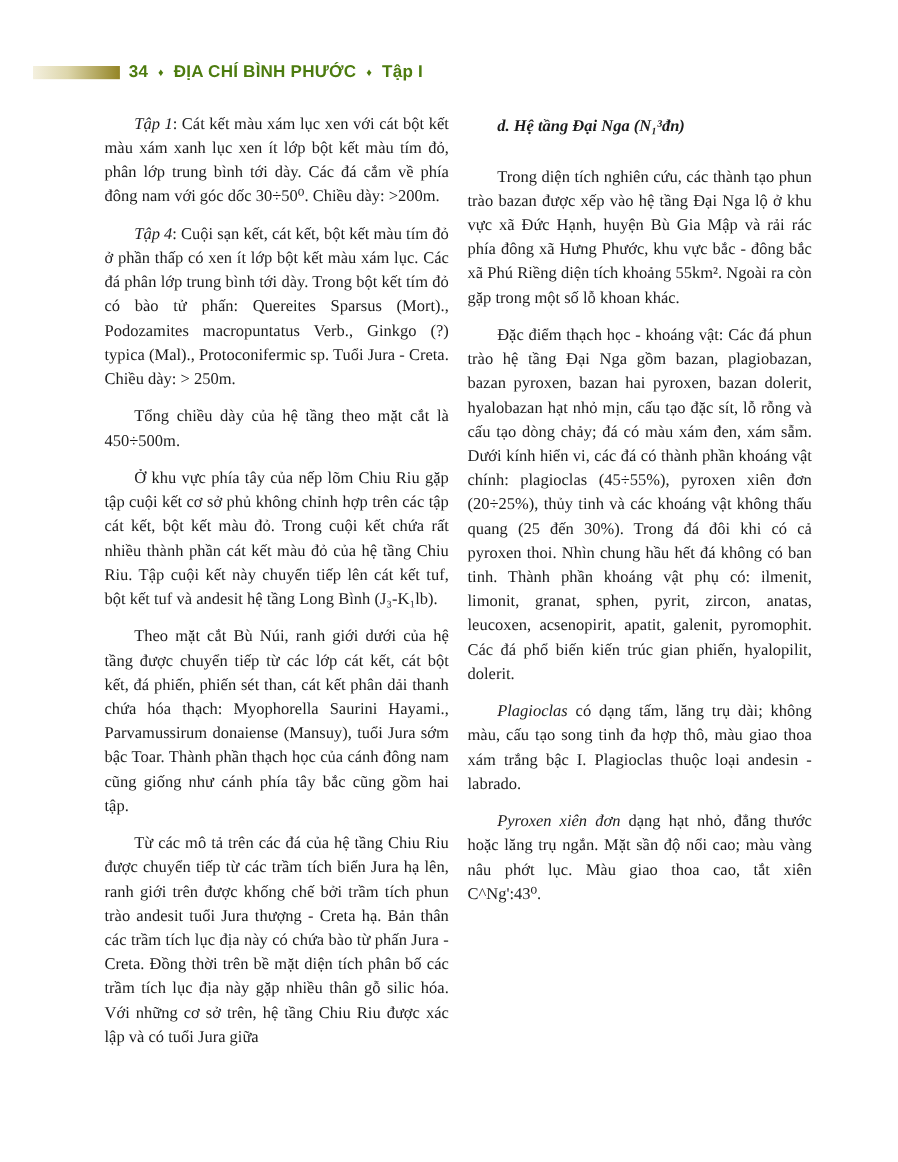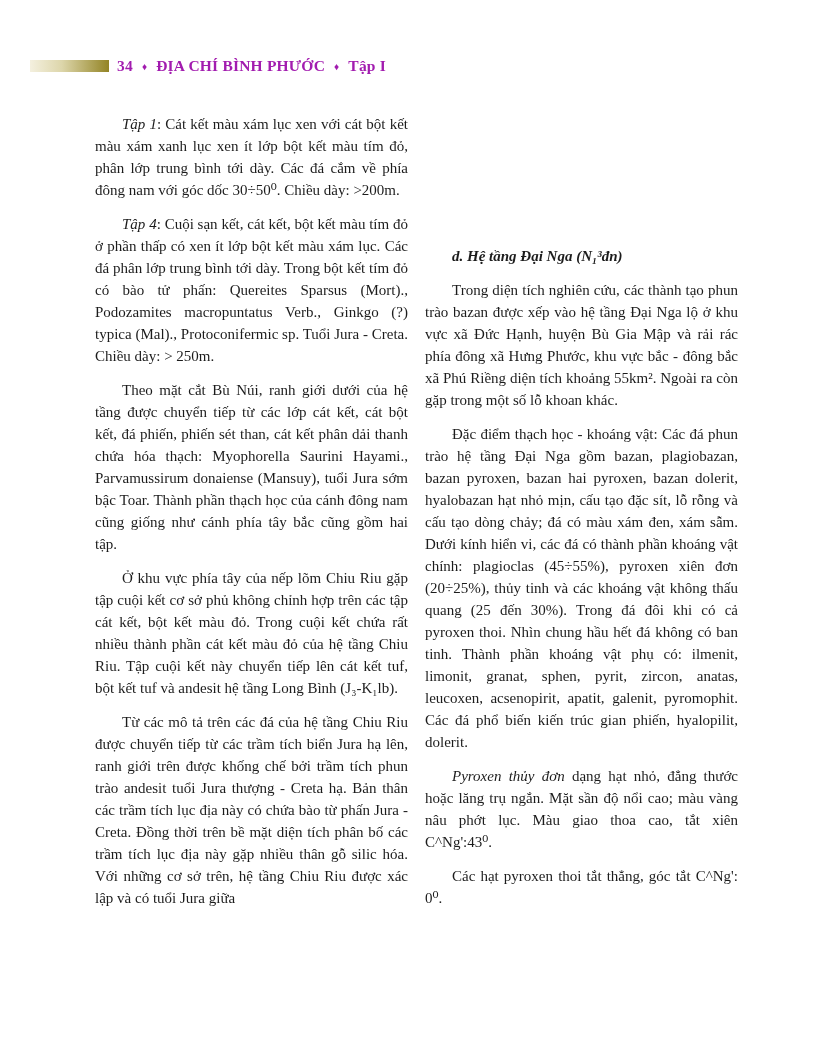--- a/index.html
+++ b/index.html
@@ -24,44 +24,43 @@
     height: 20px;
   }
   .header-bar {
     width: 79px;
     height: 12px;
     background: linear-gradient(90deg, #f4f0df 0%, #ddd6ab 40%, #938425 100%);
     margin-right: 8px;
     flex: 0 0 auto;
   }
   .header-text {
-    font-family: Liberation Serif, serif;
+    font-family: Liberation Sans, sans-serif;
     font-weight: 700;
     font-size: 15.5px;
     letter-spacing: 0.2px;
-    color: #a21caf;
+    color: #4d7c0f;
     display: flex;
     align-items: center;
     gap: 9px;
     white-space: nowrap;
   }
   .diamond {
     font-size: 10px;
     line-height: 1;
     position: relative;
     top: 0.5px;
   }
   .text-columns {
     position: absolute;
     left: 95px;
-    top: 113px;
+    top: 102px;
     width: 644px;
     display: flex;
     gap: 17px;
-    align-items: flex-end;
   }
   .col {
     width: 313px;
     flex: 0 0 auto;
   }
   p.para {
     margin: 0 0 12px 0;
     font-size: 15px;
     line-height: 22px;
     text-align: justify;
@@ -72,21 +71,21 @@
     text-indent: 0;
   }
   .lead {
     font-style: italic;
   }
   h3.section-heading {
     font-size: 15px;
     line-height: 22px;
     font-weight: 700;
     font-style: italic;
-    margin: 2px 0 12px 0;
+    margin: 2px 0 24px 0;
     text-indent: 27px;
     text-align: left;
   }
 </style>
 </head>
 <body>
 
 <div class="page-header">
   <div class="header-bar"></div>
   <div class="header-text">
@@ -96,26 +95,27 @@
     <span class="diamond">♦</span>
     <span>Tập I</span>
   </div>
 </div>
 
 <div class="text-columns">
 
   <div class="col">
     <p class="para"><span class="lead">Tập 1</span><span>: Cát kết màu xám lục xen với cát bột kết màu xám xanh lục xen ít lớp bột kết màu tím đỏ, phân lớp trung bình tới dày. Các đá cắm về phía đông nam với góc dốc 30÷50⁰. Chiều dày: &gt;200m.</span></p>
     <p class="para"><span class="lead">Tập 4</span><span>: Cuội sạn kết, cát kết, bột kết màu tím đỏ ở phần thấp có xen ít lớp bột kết màu xám lục. Các đá phân lớp trung bình tới dày. Trong bột kết tím đỏ có bào tử phấn: Quereites Sparsus (Mort)., Podozamites macropuntatus Verb., Ginkgo (?) typica (Mal)., Protoconifermic sp. Tuổi Jura - Creta. Chiều dày: &gt; 250m.</span></p>
+    <p class="para"><span>Tổng chiều dày của hệ tầng theo mặt cắt là 450÷500m.</span></p>
+    <p class="para"><span>Ở khu vực phía tây của nếp lõm Chiu Riu gặp tập cuội kết cơ sở phủ không chỉnh hợp trên các tập cát kết, bột kết màu đỏ. Trong cuội kết chứa rất nhiều thành phần cát kết màu đỏ của hệ tầng Chiu Riu. Tập cuội kết này chuyển tiếp lên cát kết tuf, bột kết tuf và andesit hệ tầng Long Bình (J₃-K₁lb).</span></p>
     <p class="para"><span>Theo mặt cắt Bù Núi, ranh giới dưới của hệ tầng được chuyển tiếp từ các lớp cát kết, cát bột kết, đá phiến, phiến sét than, cát kết phân dải thanh chứa hóa thạch: Myophorella Saurini Hayami., Parvamussirum donaiense (Mansuy), tuổi Jura sớm bậc Toar. Thành phần thạch học của cánh đông nam cũng giống như cánh phía tây bắc cũng gồm hai tập.</span></p>
-    <p class="para"><span>Ở khu vực phía tây của nếp lõm Chiu Riu gặp tập cuội kết cơ sở phủ không chỉnh hợp trên các tập cát kết, bột kết màu đỏ. Trong cuội kết chứa rất nhiều thành phần cát kết màu đỏ của hệ tầng Chiu Riu. Tập cuội kết này chuyển tiếp lên cát kết tuf, bột kết tuf và andesit hệ tầng Long Bình (J₃-K₁lb).</span></p>
     <p class="para"><span>Từ các mô tả trên các đá của hệ tầng Chiu Riu được chuyển tiếp từ các trầm tích biển Jura hạ lên, ranh giới trên được khống chế bởi trầm tích phun trào andesit tuổi Jura thượng - Creta hạ. Bản thân các trầm tích lục địa này có chứa bào từ phấn Jura - Creta. Đồng thời trên bề mặt diện tích phân bố các trầm tích lục địa này gặp nhiều thân gỗ silic hóa. Với những cơ sở trên, hệ tầng Chiu Riu được xác lập và có tuổi Jura giữa</span></p>
   </div>
 
   <div class="col">
     <h3 class="section-heading">d. Hệ tầng Đại Nga (N₁³đn)</h3>
     <p class="para"><span>Trong diện tích nghiên cứu, các thành tạo phun trào bazan được xếp vào hệ tầng Đại Nga lộ ở khu vực xã Đức Hạnh, huyện Bù Gia Mập và rải rác phía đông xã Hưng Phước, khu vực bắc - đông bắc xã Phú Riềng diện tích khoảng 55km². Ngoài ra còn gặp trong một số lỗ khoan khác.</span></p>
     <p class="para"><span>Đặc điểm thạch học - khoáng vật: Các đá phun trào hệ tầng Đại Nga gồm bazan, plagiobazan, bazan pyroxen, bazan hai pyroxen, bazan dolerit, hyalobazan hạt nhỏ mịn, cấu tạo đặc sít, lỗ rỗng và cấu tạo dòng chảy; đá có màu xám đen, xám sẫm. Dưới kính hiển vi, các đá có thành phần khoáng vật chính: plagioclas (45÷55%), pyroxen xiên đơn (20÷25%), thủy tinh và các khoáng vật không thấu quang (25 đến 30%). Trong đá đôi khi có cả pyroxen thoi. Nhìn chung hầu hết đá không có ban tinh. Thành phần khoáng vật phụ có: ilmenit, limonit, granat, sphen, pyrit, zircon, anatas, leucoxen, acsenopirit, apatit, galenit, pyromophit. Các đá phổ biến kiến trúc gian phiến, hyalopilit, dolerit.</span></p>
-    <p class="para"><span class="lead">Pyroxen thủy đơn</span><span> dạng hạt nhỏ, đẳng thước hoặc lăng trụ ngắn. Mặt sần độ nổi cao; màu vàng nâu phớt lục. Màu giao thoa cao, tắt xiên C^Ng':43⁰.</span></p>
-    <p class="para"><span>Các hạt pyroxen thoi tắt thẳng, góc tắt C^Ng': 0⁰.</span></p>
+    <p class="para"><span class="lead">Plagioclas</span><span> có dạng tấm, lăng trụ dài; không màu, cấu tạo song tinh đa hợp thô, màu giao thoa xám trắng bậc I. Plagioclas thuộc loại andesin - labrado.</span></p>
+    <p class="para"><span class="lead">Pyroxen xiên đơn</span><span> dạng hạt nhỏ, đẳng thước hoặc lăng trụ ngắn. Mặt sần độ nổi cao; màu vàng nâu phớt lục. Màu giao thoa cao, tắt xiên C^Ng':43⁰.</span></p>
   </div>
 
 </div>
 
 </body></html>

